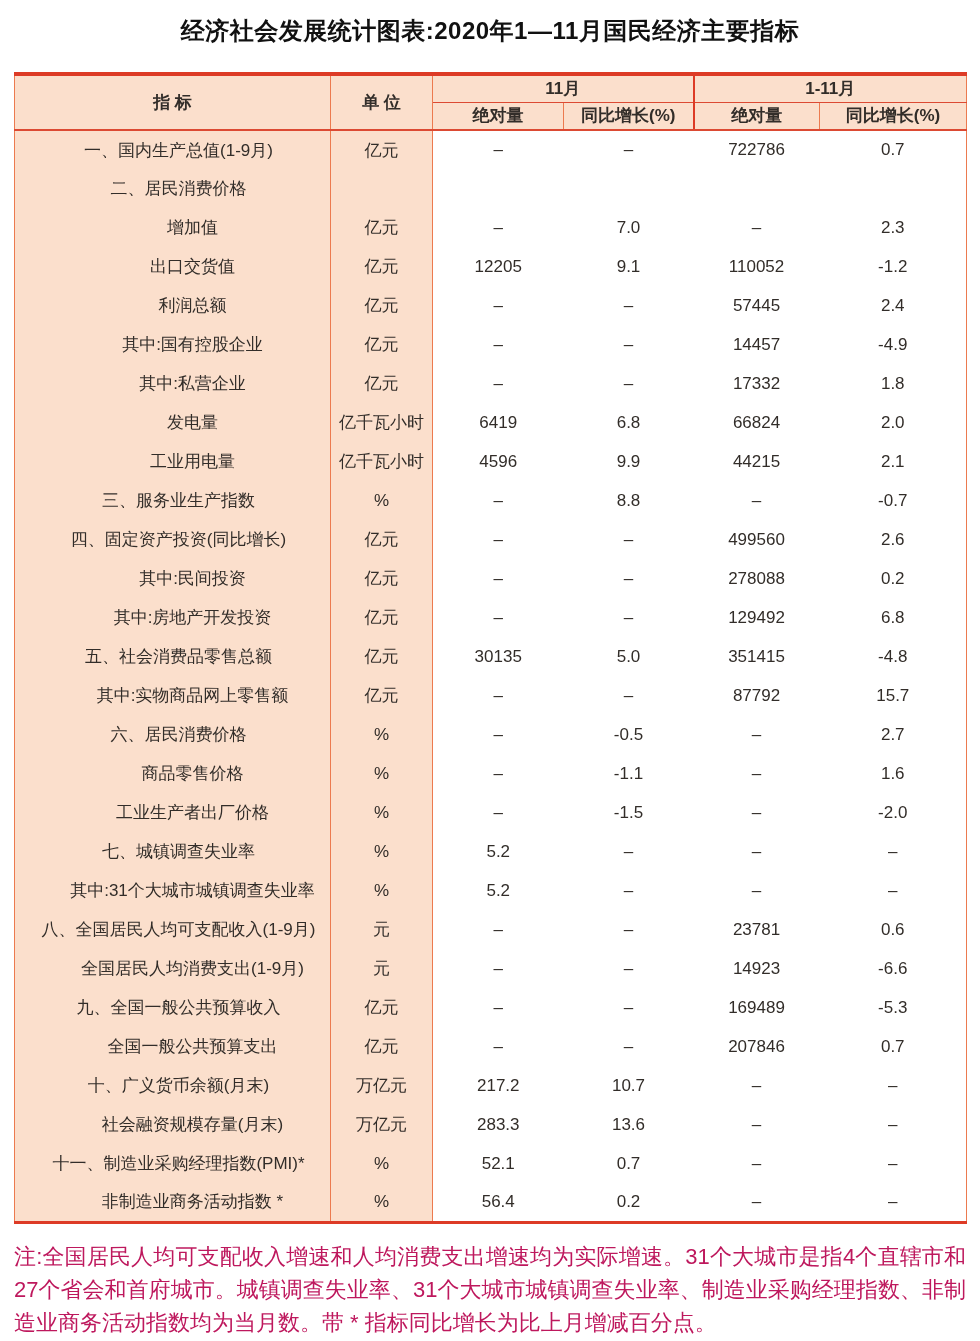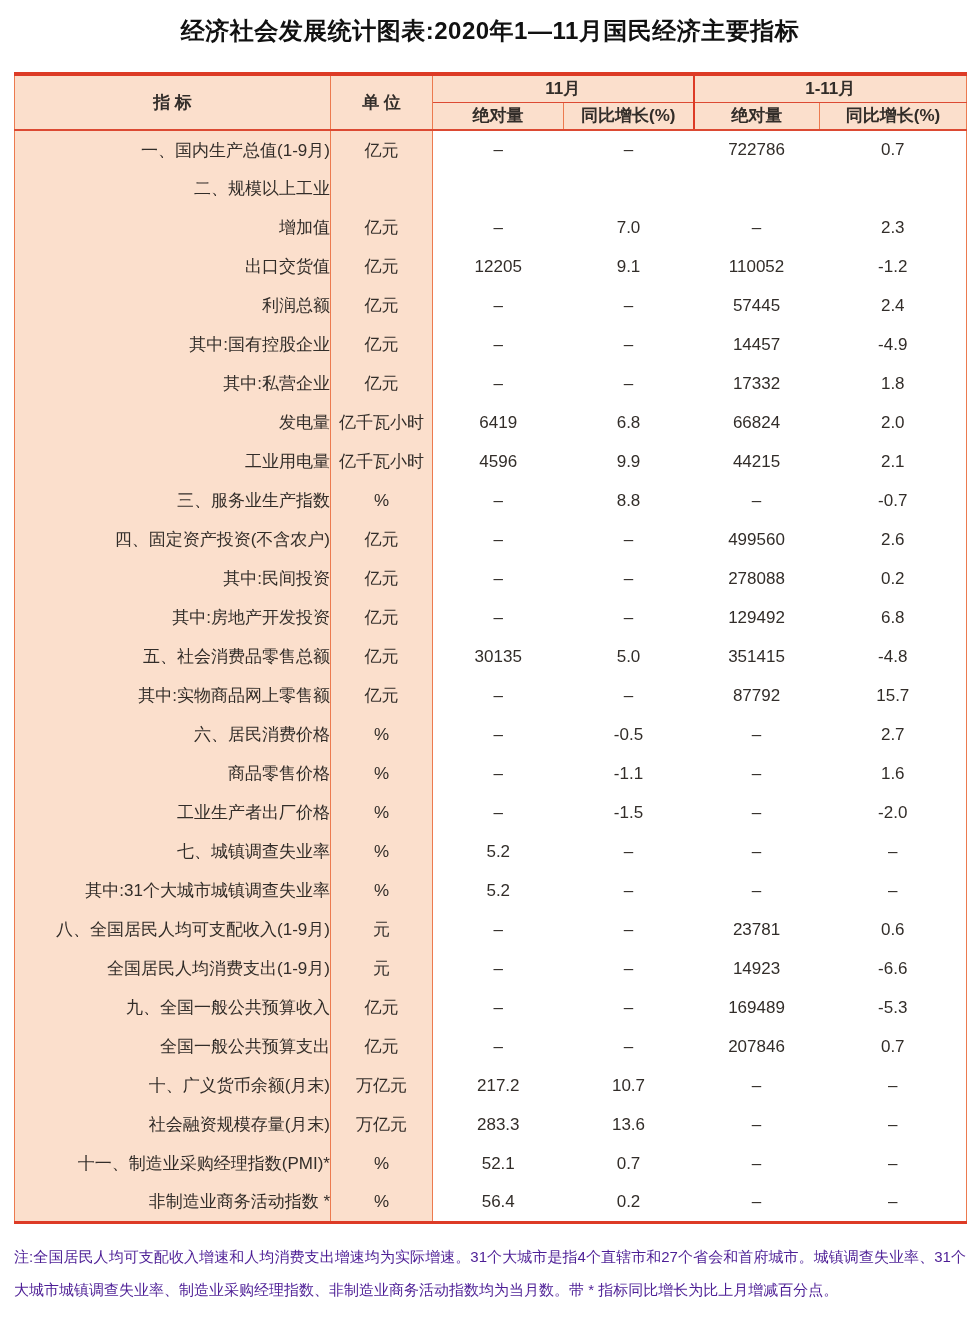--- a/index.html
+++ b/index.html
@@ -39,31 +39,31 @@
   .h-group { border-bottom: 1px solid var(--red-soft); font-weight: bold; }
   .g2 { border-left: 2px solid var(--red); }
   thead tr.subrow th { border-bottom: 2px solid var(--red-soft); }
   .c4, .c6 { border-left: 1px solid var(--orange); }
   .c5 { border-left: 2px solid var(--red); }
   tbody td {
     height: 39px; font-size: 17px; text-align: center;
     padding: 0; color: var(--ink); background: #ffffff;
   }
   tbody td.label {
-    background: var(--peach); text-align: right; padding-left: 12px;
+    background: var(--peach); text-align: center; padding-left: 12px;
     border-right: 1px solid var(--orange);
   }
   tbody td.label.indent { padding-left: 40px; }
   tbody td.unit {
     background: var(--peach);
     border-right: 1px solid var(--orange);
   }
   .note {
-    margin-top: 16px; font-size: 15px; line-height: 33px;
-    text-align: justify; color: #4c1d95;
+    margin-top: 16px; font-size: 22px; line-height: 33px;
+    text-align: justify; color: #be185d;
   }
 </style>
 </head>
 <body>
 
 <div class="page">
 
   <h1 class="title">经济社会发展统计图表:2020年1—11月国民经济主要指标</h1>
 
   <table class="stats">
@@ -92,21 +92,21 @@
     <tbody>
         <tr>
       <td class="label">一、国内生产总值(1-9月)</td>
       <td class="unit">亿元</td>
       <td class="num">–</td>
       <td class="num">–</td>
       <td class="num">722786</td>
       <td class="num">0.7</td>
     </tr>
         <tr>
-      <td class="label">二、规模以上工业</td>
+      <td class="label">二、居民消费价格</td>
       <td class="unit"></td>
       <td class="num"></td>
       <td class="num"></td>
       <td class="num"></td>
       <td class="num"></td>
     </tr>
         <tr>
       <td class="label indent">增加值</td>
       <td class="unit">亿元</td>
       <td class="num">–</td>
@@ -164,21 +164,21 @@
     </tr>
         <tr>
       <td class="label">三、服务业生产指数</td>
       <td class="unit">%</td>
       <td class="num">–</td>
       <td class="num">8.8</td>
       <td class="num">–</td>
       <td class="num">-0.7</td>
     </tr>
         <tr>
-      <td class="label">四、固定资产投资(不含农户)</td>
+      <td class="label">四、固定资产投资(同比增长)</td>
       <td class="unit">亿元</td>
       <td class="num">–</td>
       <td class="num">–</td>
       <td class="num">499560</td>
       <td class="num">2.6</td>
     </tr>
         <tr>
       <td class="label indent">其中:民间投资</td>
       <td class="unit">亿元</td>
       <td class="num">–</td>

